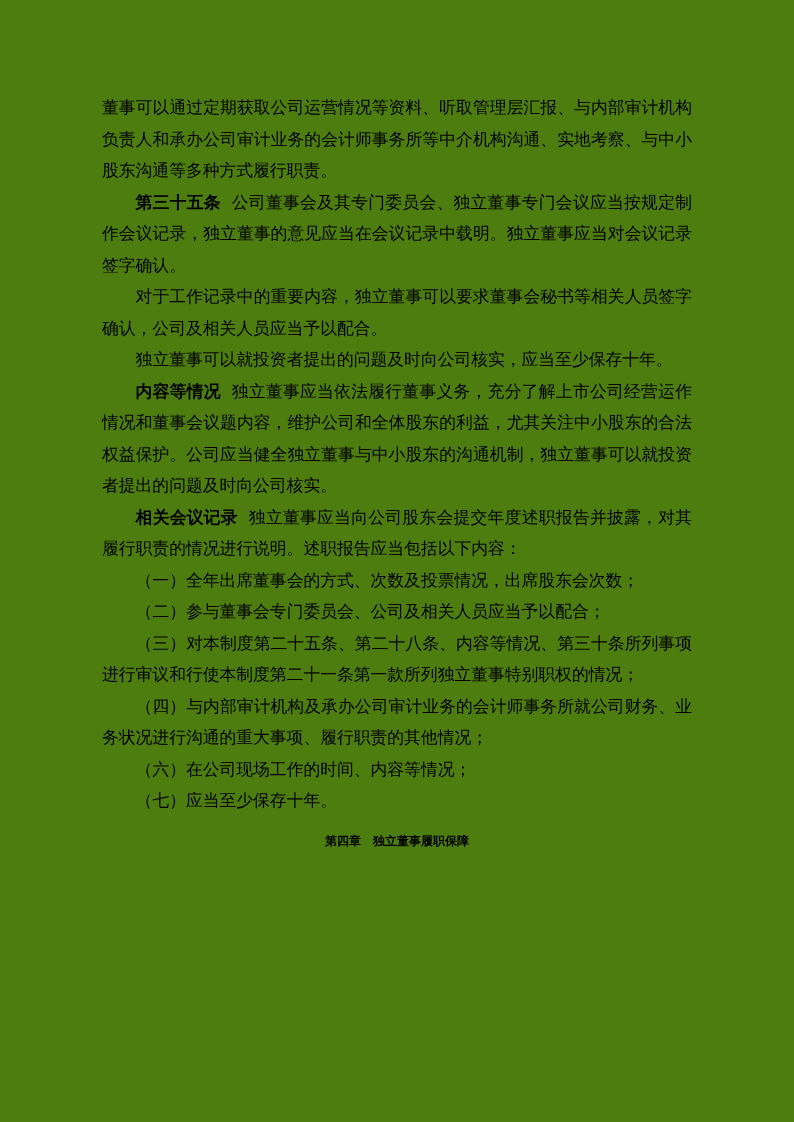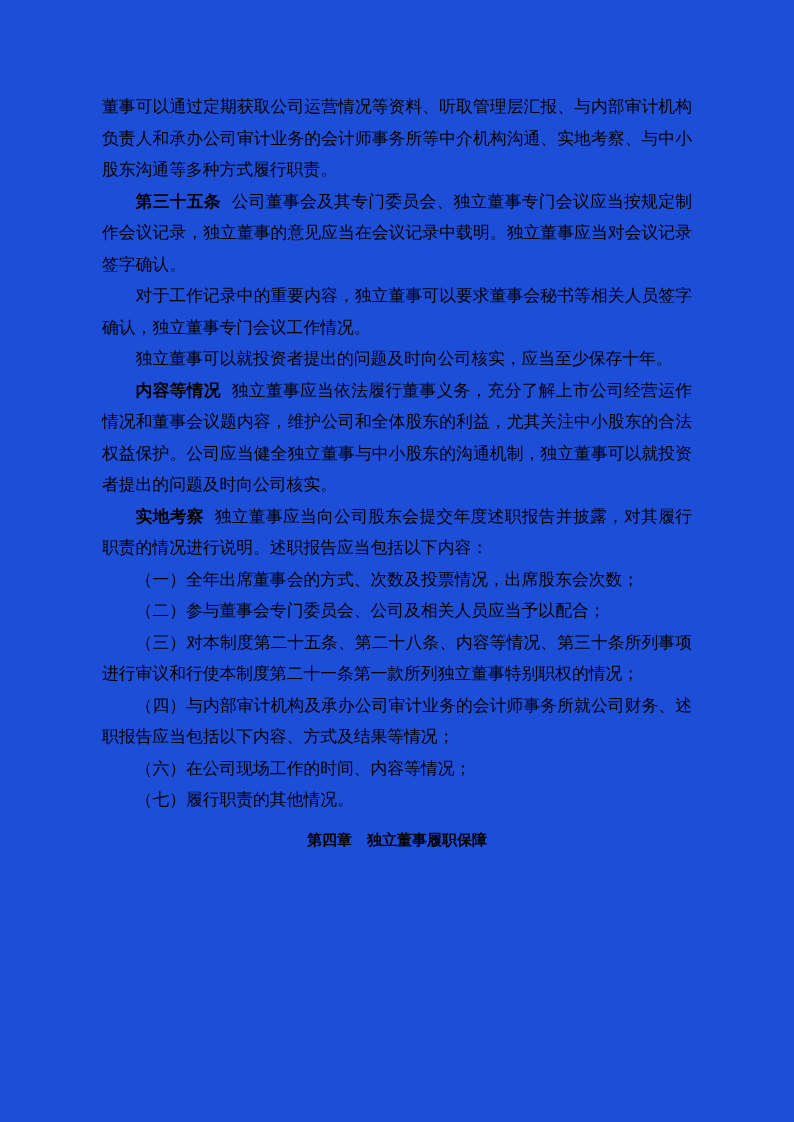--- a/index.html
+++ b/index.html
@@ -5,25 +5,25 @@
   html, body {
     margin: 0;
     padding: 0;
     background: #888888;
   }
   .page {
     position: relative;
     width: 794px;
     height: 1122px;
     margin: 0 auto;
-    background: #1d4ed8;
+    background: #4d7c0f;
     box-sizing: border-box;
     padding: 92px 102px 0 102px;
     overflow: hidden;
-    font-family: Liberation Mono, monospace;
+    font-family: Liberation Serif, serif;
     color: #000000;
   }
   .doc-body {
     width: 590px;
   }
   .para {
     margin: 0;
     font-size: 16.8px;
     line-height: 31.5px;
     text-align: justify;
@@ -34,46 +34,46 @@
   }
   .para.no-indent {
     text-indent: 0;
   }
   .para b.lead {
     font-weight: bold;
     margin-right: 0.65em;
   }
   .chapter-heading {
     margin: 9px 0 0 0;
-    font-size: 15px;
+    font-size: 12px;
     line-height: 31.5px;
     font-weight: bold;
     text-align: center;
     color: #000000;
   }
   .chapter-heading .gap {
     display: inline-block;
     width: 1em;
   }
 </style>
 </head>
 <body>
 
 <div class="page">
   <div class="doc-body" id="document-body">
 
   <p class="para no-indent"><span>董事可以通过定期获取公司运营情况等资料、听取管理层汇报、与内部审计机构负责人和承办公司审计业务的会计师事务所等中介机构沟通、实地考察、与中小股东沟通等多种方式履行职责。</span></p>
       <p class="para"><b class="lead">第三十五条</b><span>公司董事会及其专门委员会、独立董事专门会议应当按规定制作会议记录，独立董事的意见应当在会议记录中载明。独立董事应当对会议记录签字确认。</span></p>
-      <p class="para"><span>对于工作记录中的重要内容，独立董事可以要求董事会秘书等相关人员签字确认，独立董事专门会议工作情况。</span></p>
+      <p class="para"><span>对于工作记录中的重要内容，独立董事可以要求董事会秘书等相关人员签字确认，公司及相关人员应当予以配合。</span></p>
       <p class="para"><span>独立董事可以就投资者提出的问题及时向公司核实，应当至少保存十年。</span></p>
       <p class="para"><b class="lead">内容等情况</b><span>独立董事应当依法履行董事义务，充分了解上市公司经营运作情况和董事会议题内容，维护公司和全体股东的利益，尤其关注中小股东的合法权益保护。公司应当健全独立董事与中小股东的沟通机制，独立董事可以就投资者提出的问题及时向公司核实。</span></p>
-      <p class="para"><b class="lead">实地考察</b><span>独立董事应当向公司股东会提交年度述职报告并披露，对其履行职责的情况进行说明。述职报告应当包括以下内容：</span></p>
+      <p class="para"><b class="lead">相关会议记录</b><span>独立董事应当向公司股东会提交年度述职报告并披露，对其履行职责的情况进行说明。述职报告应当包括以下内容：</span></p>
       <p class="para"><span>（一）全年出席董事会的方式、次数及投票情况，出席股东会次数；</span></p>
       <p class="para"><span>（二）参与董事会专门委员会、公司及相关人员应当予以配合；</span></p>
       <p class="para"><span>（三）对本制度第二十五条、第二十八条、内容等情况、第三十条所列事项进行审议和行使本制度第二十一条第一款所列独立董事特别职权的情况；</span></p>
-      <p class="para"><span>（四）与内部审计机构及承办公司审计业务的会计师事务所就公司财务、述职报告应当包括以下内容、方式及结果等情况；</span></p>
+      <p class="para"><span>（四）与内部审计机构及承办公司审计业务的会计师事务所就公司财务、业务状况进行沟通的重大事项、履行职责的其他情况；</span></p>
       <p class="para"><span>（六）在公司现场工作的时间、内容等情况；</span></p>
-      <p class="para"><span>（七）履行职责的其他情况。</span></p>
+      <p class="para"><span>（七）应当至少保存十年。</span></p>
     </div>
   <h2 class="chapter-heading">
     <span>第四章</span><span class="gap"></span><span>独立董事履职保障</span>
   </h2>
 </div>
 
 </body></html>

